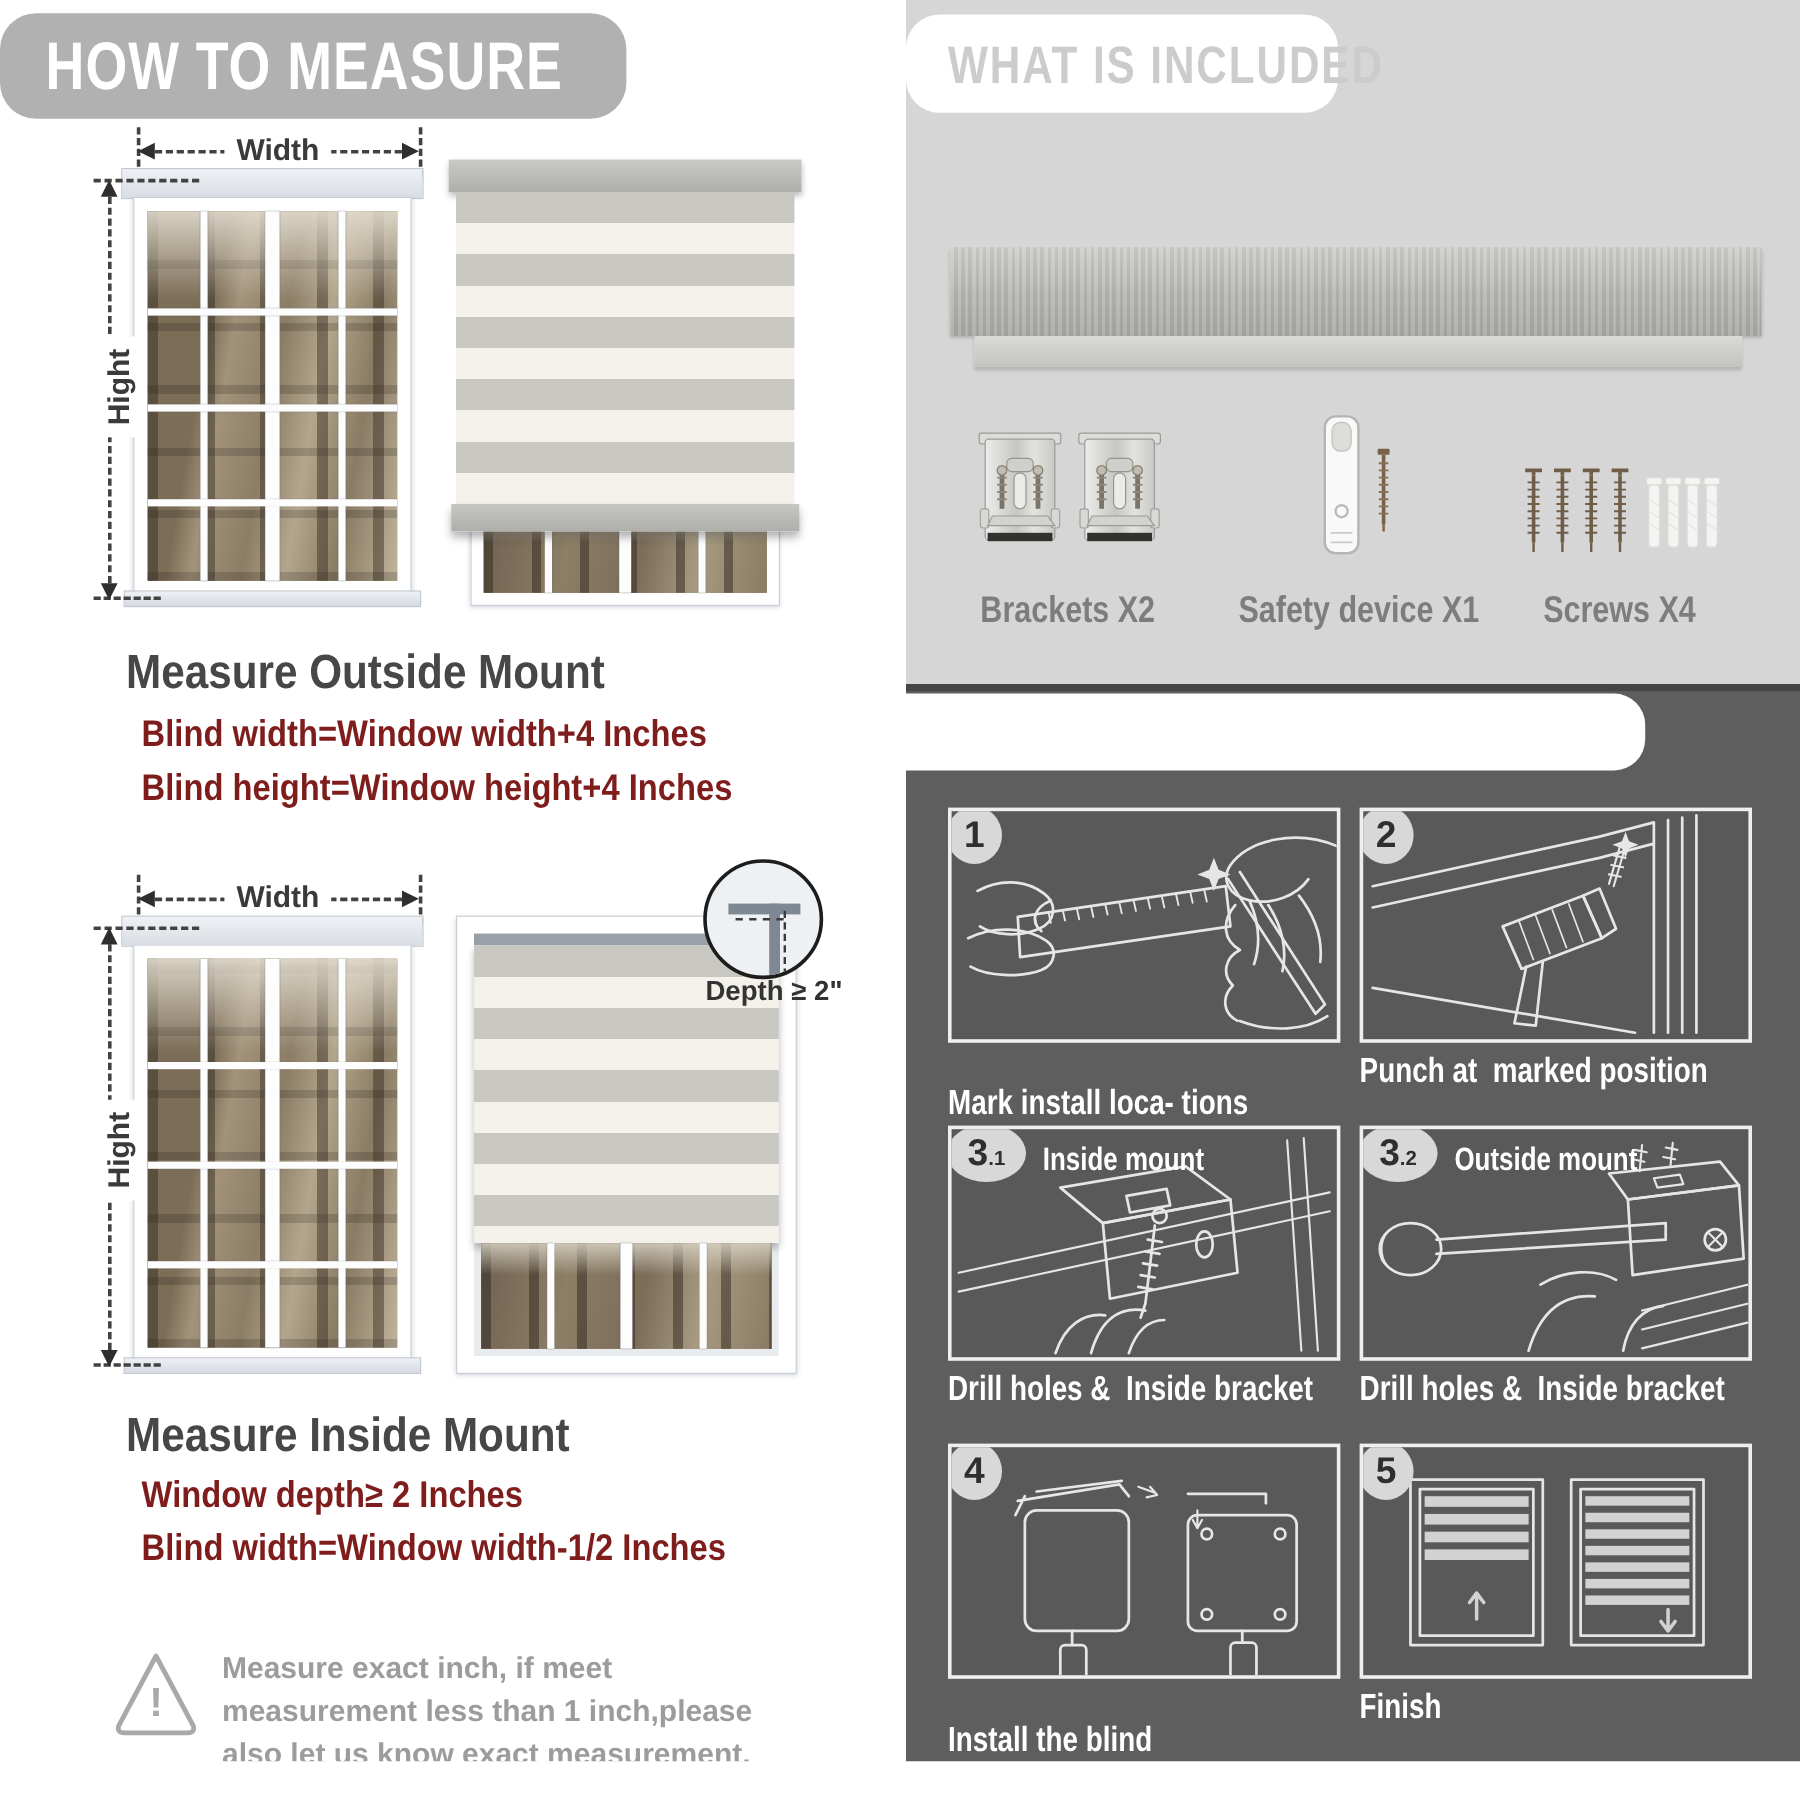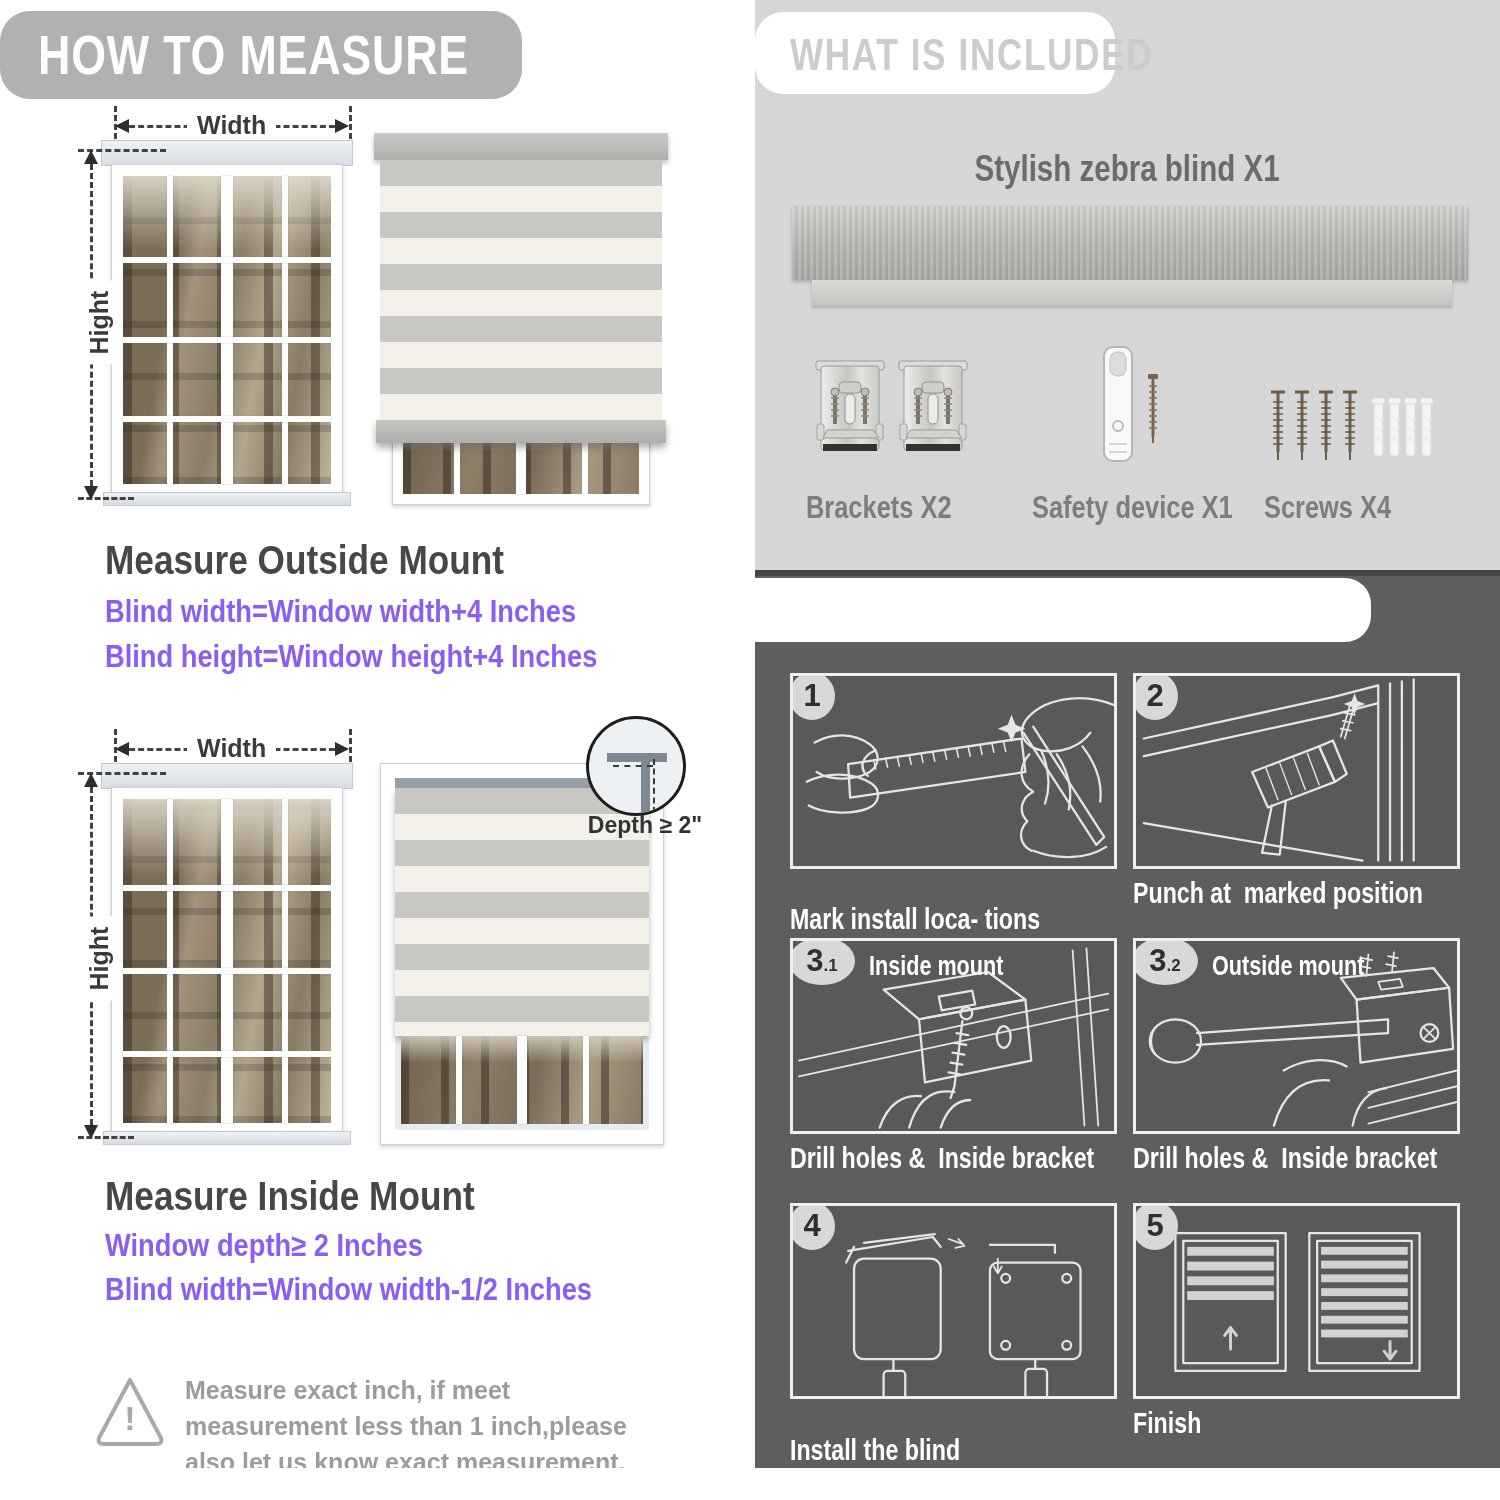--- a/index.html
+++ b/index.html
@@ -41,26 +41,26 @@
   .frame{background:#ffffff;border:1px solid #c9cfd8;box-shadow:0 2px 4px rgba(60,70,90,.25);}
   .stile{background:#fdfdfd;box-shadow:0 0 1px rgba(90,100,120,.6);}
   .casing{background:linear-gradient(180deg,#eef1f4,#d9dee5);border:1px solid #c4cad2;}
   .sill{background:linear-gradient(180deg,#eef1f4,#d6dbe2);border:1px solid #c4cad2;}
   
   .zebra{background:repeating-linear-gradient(180deg,#c8c7c1 0 26px,#f3f1ea 26px 52px);}
   .headrail{background:linear-gradient(180deg,#c9c9c5,#aeaeaa);box-shadow:0 3px 5px rgba(0,0,0,.25);}
   .botrail{background:linear-gradient(180deg,#c6c6c2,#aeaeaa);box-shadow:0 5px 7px rgba(0,0,0,.3);}
   
   .stitle{font-size:40px;font-weight:800;color:#474747;}
-  .sline{font-size:31px;font-weight:700;color:#8b5cf6;}
+  .sline{font-size:31px;font-weight:700;color:#7f1d1d;margin-left:13px;}
   .warntext{font-size:25px;font-weight:600;color:#9c9c9c;line-height:36px;}
   .depthlabel{font-size:23px;font-weight:700;color:#333;}
   
   .prodlabel{font-size:36px;font-weight:700;color:#6b6b6b;text-align:center;}
-  .itemlabel{font-size:31px;font-weight:700;color:#7d7d7d;text-align:left;}
+  .itemlabel{font-size:31px;font-weight:700;color:#7d7d7d;text-align:center;}
   .railmain{background:linear-gradient(180deg,#cfcfcc,#b6b6b2 55%,#a9a9a5);
     box-shadow:0 2px 3px rgba(0,0,0,.2);}
   .railmain:after{content:"";position:absolute;inset:0;background:repeating-linear-gradient(90deg,rgba(255,255,255,.10) 0 3px,rgba(0,0,0,.05) 3px 6px);}
   .raillow{background:linear-gradient(180deg,#dadad6,#c3c3bf);box-shadow:0 2px 3px rgba(0,0,0,.18);}
   
   .tile{width:327px;height:196px;border:3px solid #efefef;background:#595959;box-sizing:border-box;overflow:hidden;}
   .badge{position:absolute;top:-4px;left:-4px;background:#d8d8d8;border-radius:50%;
          color:#2f2f2f;font-weight:800;display:flex;align-items:center;justify-content:center;}
   .badge .n{font-size:31px;}
   .badge .s{font-size:17px;margin-top:10px;}
@@ -177,21 +177,20 @@
       <path d="M37,8 L68,66 Q70,72 63,72 L11,72 Q4,72 6,66 Z" fill="none" stroke="#a9a9a9" stroke-width="4" stroke-linejoin="round"></path>
       <text x="37" y="58" text-anchor="middle" font-size="34" font-weight="700" fill="#a9a9a9" font-family="Liberation Sans, sans-serif">!</text>
     </svg>
   </div>
   <div class="abs warntext" style="left:185px;top:1372px;width:470px;"><span>Measure exact inch, if meet measurement less than 1 inch,please also let us know exact measurement, please do not leave it</span></div>
 
   <div class="abs lightpanel"></div>
   <div class="abs h2box"></div>
   <div class="abs h2text"><span class="cx80">WHAT IS INCLUDED</span></div>
 
-  <div class="abs prodlabel" style="left:855px;top:148px;width:545px;"><span class="cxc">Stylish zebra blind X1</span></div>
 
   <div class="abs railmain" style="left:792px;top:206px;width:676px;height:74px;"></div>
   <div class="abs raillow" style="left:812px;top:280px;width:640px;height:26px;"></div>
 
   <div class="abs" style="left:815px;top:356px;">
     <svg width="70" height="105" viewBox="0 0 70 105">
       <defs>
           <linearGradient id="met" x1="0" y1="0" x2="1" y2="0">
         <stop offset="0" stop-color="#ececea"></stop>
             <stop offset=".45" stop-color="#c6c6c2"></stop>

